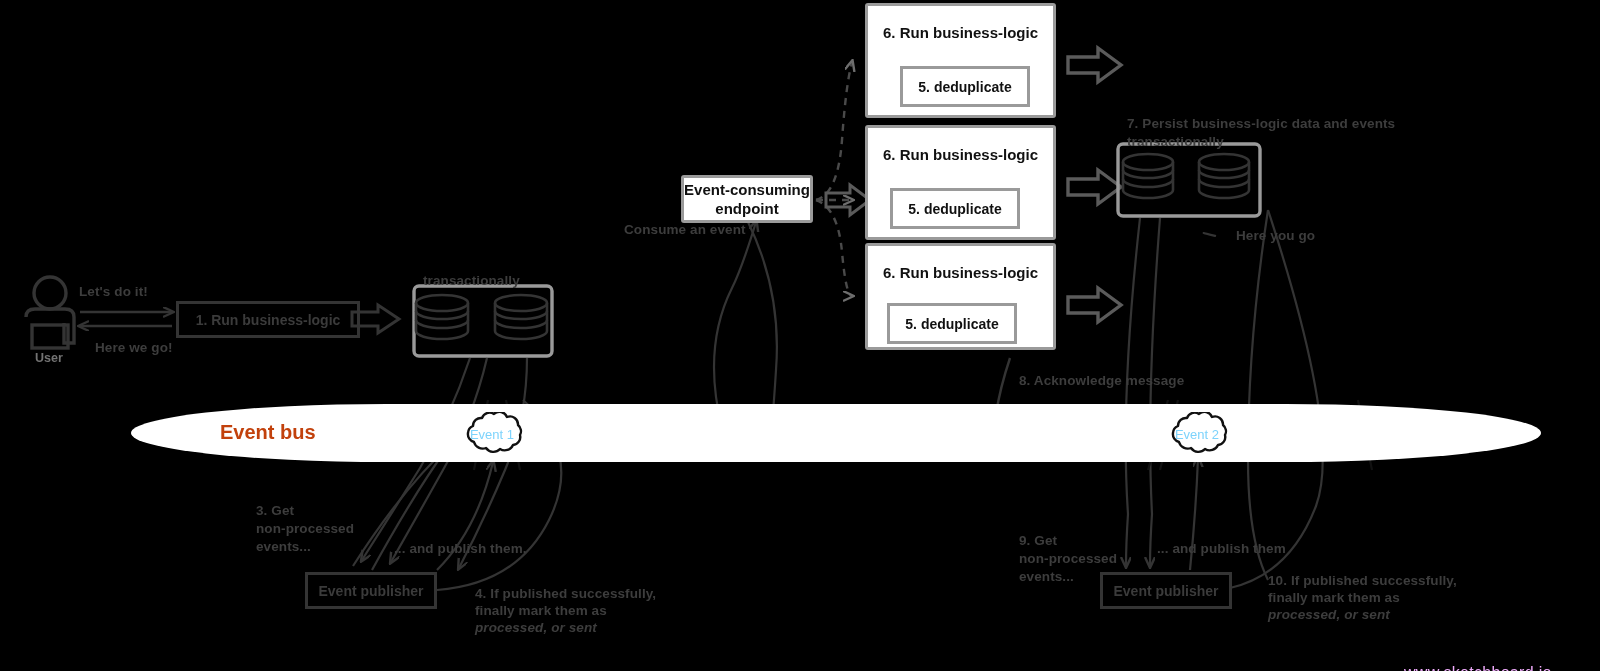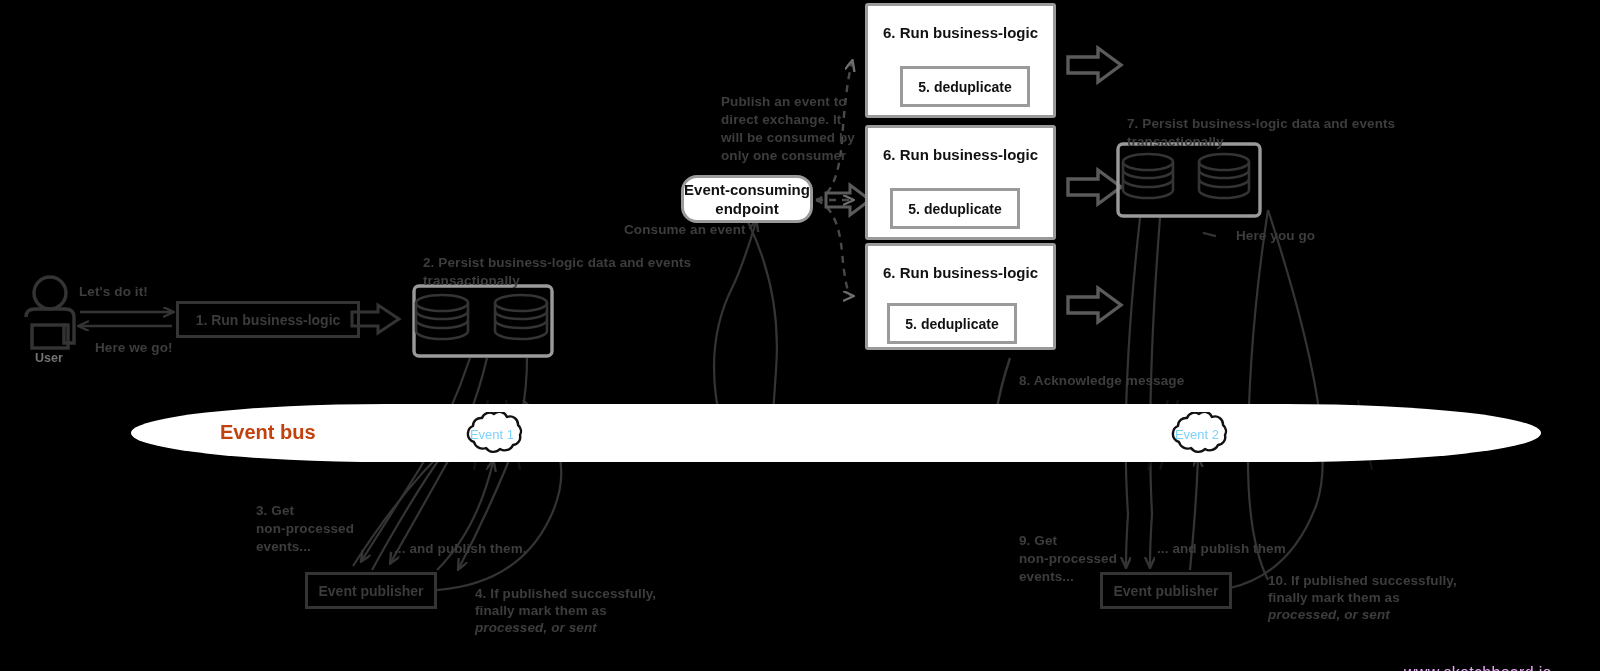--- a/index.html
+++ b/index.html
@@ -187,21 +187,21 @@
     <svg width="62" height="44" viewBox="0 0 62 44" style="position:absolute;left:0;top:0;">
       <path d="M12,14 a8,8 0 0 1 9,-8 a8,8 0 0 1 12,-4 a8,8 0 0 1 13,3 a8,8 0 0 1 11,8
                a8,8 0 0 1 2,10 a8,8 0 0 1 -7,10 a9,9 0 0 1 -13,4 a9,9 0 0 1 -14,-1
                a9,9 0 0 1 -12,-6 a8,8 0 0 1 -6,-9 a8,8 0 0 1 5,-7 z" fill="#fff" stroke="#111" stroke-width="2.4" stroke-linejoin="round"></path>
     </svg>
     <div class="cloudlabel">Event 2</div>
   </div>
 
   <div class="node darkbox" style="left:176px;top:301px;width:184px;height:37px;">1. Run business-logic</div>
 
-  <div class="node whitebox" style="left:681px;top:175px;width:132px;height:48px;flex-direction:column;line-height:19px;border-radius:16px;">
+  <div class="node whitebox" style="left:681px;top:175px;width:132px;height:48px;flex-direction:column;line-height:19px;">
     <span>Event-consuming</span>
     <span>endpoint</span>
   </div>
 
   <div class="node whitebox" style="left:865px;top:3px;width:191px;height:115px;display:block;position:absolute;">
     <div class="wb-title">6. Run business-logic</div>
     <div class="dedup" style="left:32px;top:60px;width:124px;height:35px;">5. deduplicate</div>
   </div>
 
   <div class="node whitebox" style="left:865px;top:125px;width:191px;height:115px;display:block;position:absolute;">
@@ -214,30 +214,25 @@
     <div class="dedup" style="left:19px;top:57px;width:124px;height:35px;">5. deduplicate</div>
   </div>
 
   <div class="node darkbox" style="left:305px;top:572px;width:132px;height:37px;">Event publisher</div>
   <div class="node darkbox" style="left:1100px;top:572px;width:132px;height:37px;">Event publisher</div>
 
   <div class="userlabel" style="left:35px;top:351px;">User</div>
   <div class="note" style="left:79px;top:283px;">Let's do it!</div>
   <div class="note" style="left:95px;top:339px;">Here we go!</div>
 
-  <div class="note" style="left:423px;top:254px;">2. Persist business-logic data and events</div>
   <div class="note" style="left:423px;top:272px;">transactionally</div>
 
   <div class="note" style="left:1127px;top:115px;">7. Persist business-logic data and events</div>
   <div class="note" style="left:1127px;top:133px;">transactionally</div>
 
-  <div class="note" style="left:721px;top:93px;">Publish an event to
-direct exchange. It
-will be consumed by
-only one consumer</div>
   <div class="note" style="left:624px;top:221px;">Consume an event</div>
   <div class="note" style="left:1236px;top:227px;">Here you go</div>
   <div class="note" style="left:1019px;top:372px;">8. Acknowledge message</div>
 
   <div class="note" style="left:256px;top:502px;">3. Get
 non-processed
 events...</div>
   <div class="note" style="left:394px;top:540px;">... and publish them.</div>
   <div class="note" style="left:475px;top:585px;">4. If published successfully,</div>
   <div class="note" style="left:475px;top:602px;">finally mark them as</div>

